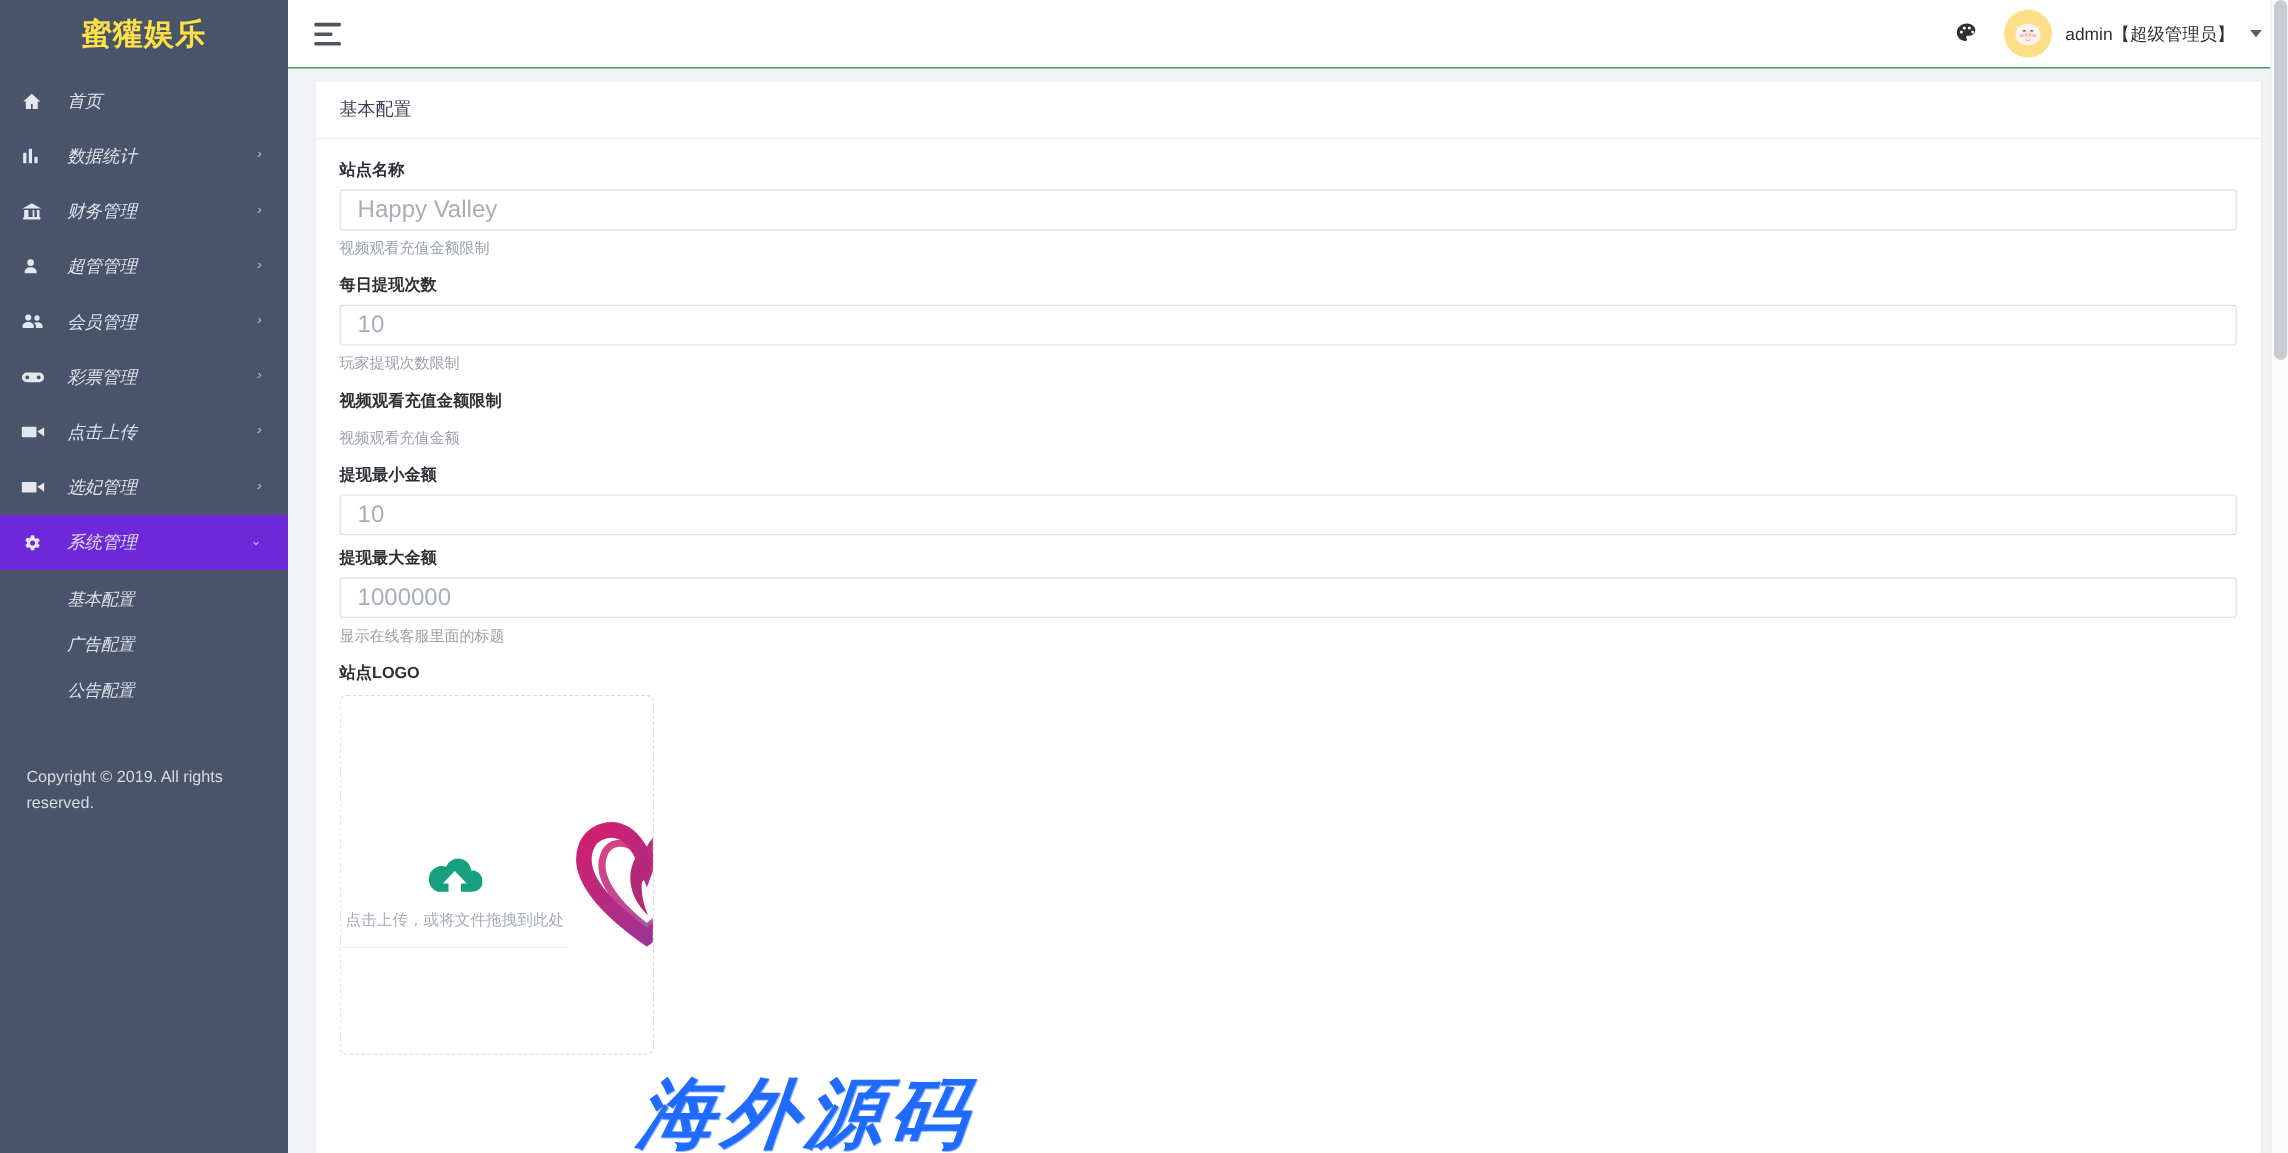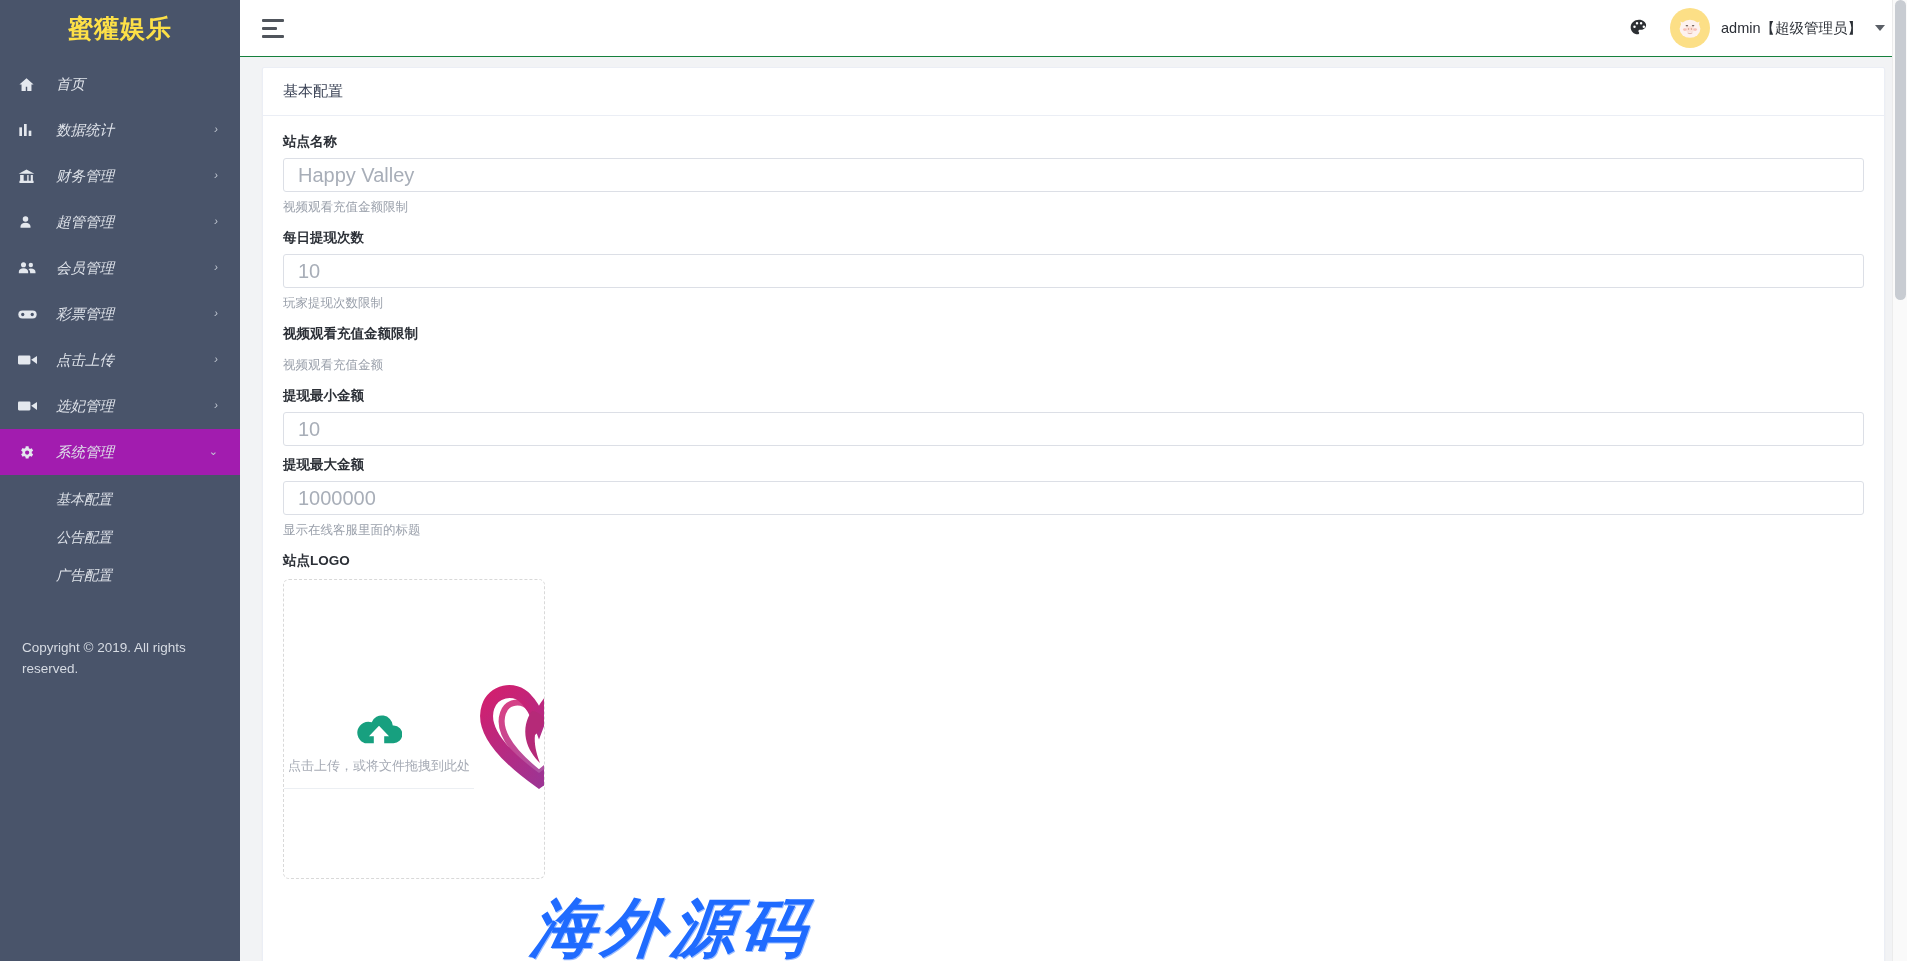--- a/index.html
+++ b/index.html
@@ -24,21 +24,21 @@
     color: #fde047; font-size: 25px; font-weight: bold; letter-spacing: 1px;
   }
   .menu { padding-top: 4px; font-style: italic; }
   .menu-item {
     height: 46px;
     display: flex; align-items: center;
     padding: 0 22px 0 18px;
     color: #dfe3ea; font-size: 14.5px;
     cursor: pointer; position: relative;
   }
-  .menu-item.active { background: #a21caf; }
+  .menu-item.active { background: #6d28d9; }
   .menu-item .mi-icon {
     width: 26px; flex: 0 0 26px; display: flex; align-items: center; justify-content: flex-start;
     color: #e4e8ee;
   }
   .menu-item .mi-icon svg { display: block; }
   .menu-item .mi-label { flex: 1 1 auto; padding-left: 12px; white-space: nowrap; }
   .menu-item .mi-arrow {
     flex: 0 0 auto; color: #c3c9d4; font-size: 11px; line-height: 1;
     transform: translateY(-1px);
   }
@@ -245,22 +245,22 @@
           <svg width="17" height="17" viewBox="0 0 24 24" fill="currentColor">
               <path d="M19.4 13a7.6 7.6 0 0 0 0-2l2-1.6-2-3.4-2.4 1a7.6 7.6 0 0 0-1.7-1L14.9 3h-4l-.4 2.6c-.6.3-1.2.6-1.7 1l-2.4-1-2 3.4L6.4 11a7.6 7.6 0 0 0 0 2l-2 1.6 2 3.4 2.4-1c.5.4 1.1.8 1.7 1l.4 2.6h4l.4-2.6c.6-.3 1.2-.6 1.7-1l2.4 1 2-3.4zM12.9 15a3 3 0 1 1 0-6 3 3 0 0 1 0 6z"></path>
             </svg>
         </span>
         <span class="mi-label">系统管理</span>
         <span class="mi-arrow">⌄</span>
       </div>
 
       <div class="submenu">
         <div class="submenu-item">基本配置</div>
+        <div class="submenu-item">广告配置</div>
         <div class="submenu-item">公告配置</div>
-        <div class="submenu-item">广告配置</div>
       </div>
     </nav>
 
     <div class="copyright">Copyright © 2019. All rights reserved.</div>
   </aside>
 
   <section class="main">
 
     <header class="topbar">
       <div class="hamburger">

